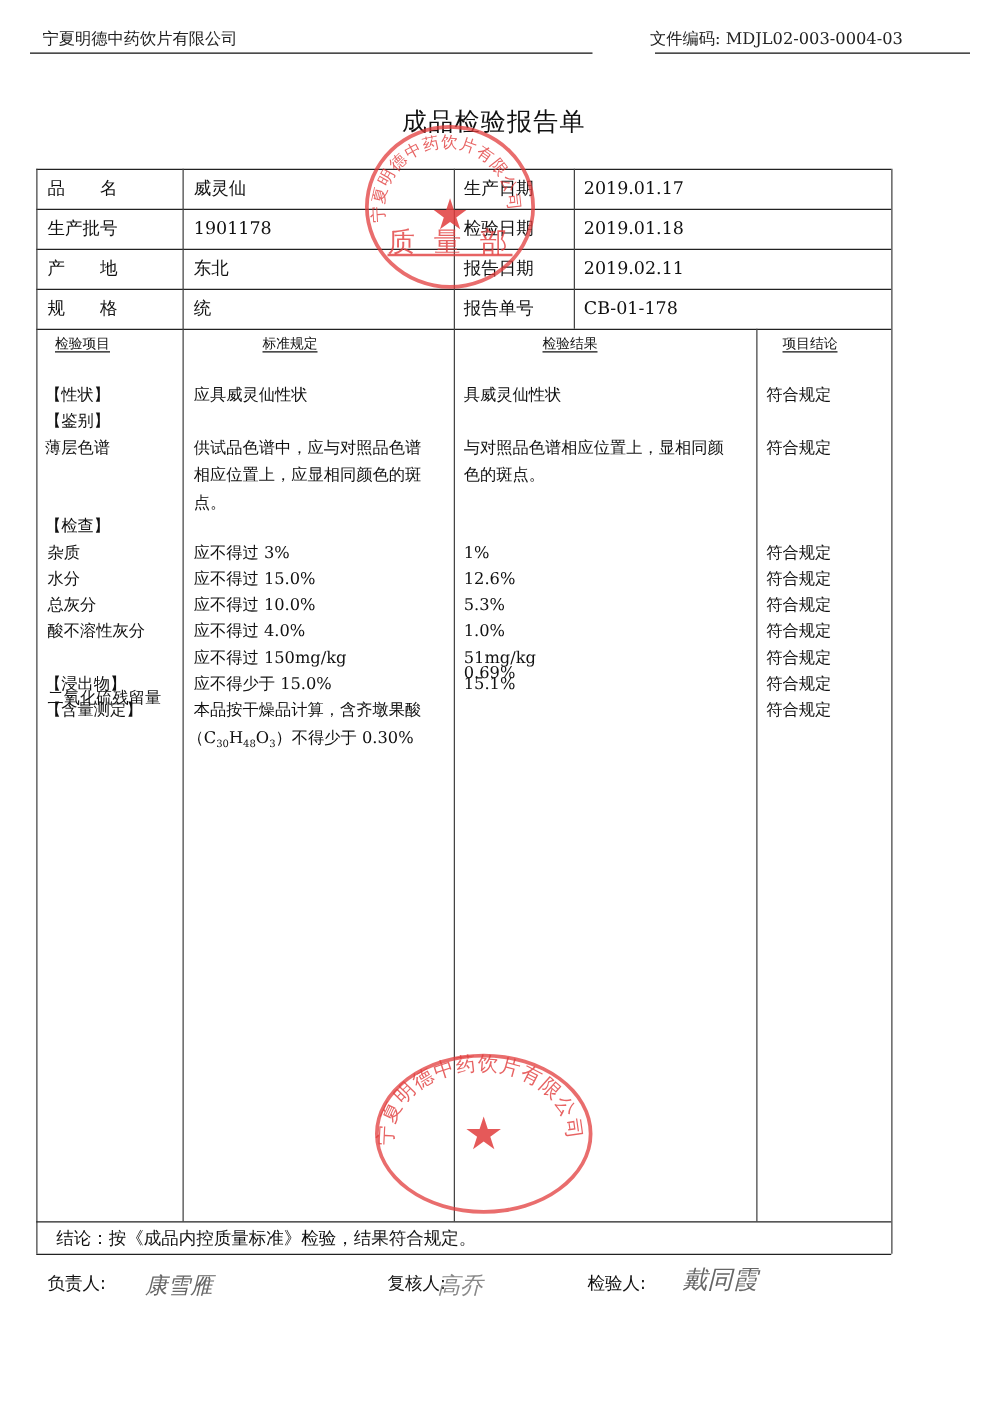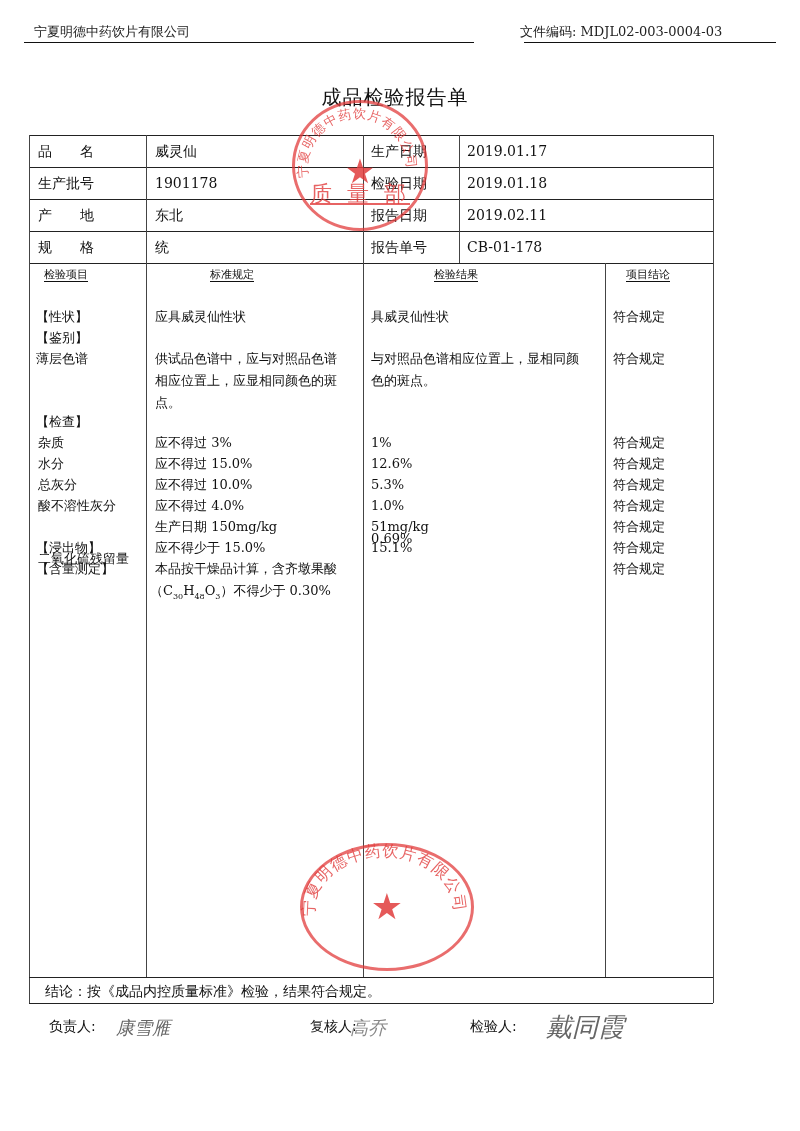--- a/index.html
+++ b/index.html
@@ -105,47 +105,47 @@
   <div class="cell txt" style="left:155px; top:474px;">应不得过 10.0%</div>
   <div class="cell txt" style="left:371px; top:474px;">5.3%</div>
   <div class="cell txt" style="left:613px; top:474px;">符合规定</div>
 
   <div class="cell txt" style="left:38px; top:495px;">酸不溶性灰分</div>
   <div class="cell txt" style="left:155px; top:495px;">应不得过 4.0%</div>
   <div class="cell txt" style="left:371px; top:495px;">1.0%</div>
   <div class="cell txt" style="left:613px; top:495px;">符合规定</div>
 
   <div class="cell txt" style="left:38px; top:516px;margin-top:32px;">二氧化硫残留量</div>
-  <div class="cell txt" style="left:155px; top:516px;">生产日期 150mg/kg</div>
+  <div class="cell txt" style="left:155px; top:516px;">应不得过 150mg/kg</div>
   <div class="cell txt" style="left:371px; top:516px;">51mg/kg</div>
   <div class="cell txt" style="left:613px; top:516px;">符合规定</div>
 
   <div class="cell txt" style="left:36px; top:537px;">【浸出物】</div>
   <div class="cell txt" style="left:155px; top:537px;">应不得少于 15.0%</div>
   <div class="cell txt" style="left:371px; top:537px;">15.1%</div>
   <div class="cell txt" style="left:613px; top:537px;">符合规定</div>
 
   <div class="cell txt" style="left:36px; top:558px;">【含量测定】</div>
   <div class="cell txt" style="left:155px; top:558px;">本品按干燥品计算，含齐墩果酸</div>
   <div class="cell txt" style="left:150px; top:580px;"><span>（C</span><sub>30</sub><span>H</span><sub>48</sub><span>O</span><sub>3</sub><span>）不得少于 0.30%</span></div>
   <div class="cell txt" style="left:371px; top:528px;">0.69%</div>
   <div class="cell txt" style="left:613px; top:558px;">符合规定</div>
 
   <div class="hline" style="left:29px; width:684px; top:977px;"></div>
   <div class="hline" style="left:29px; width:684px; top:1003px;"></div>
   <div class="cell" style="left:45px; top:981px; font-size:14px; font-family:'DejaVu Sans','Liberation Sans',sans-serif;">结论：按《成品内控质量标准》检验，结果符合规定。</div>
 </div>
 
 <div>
-  <div class="abs sig-label" style="left:49px;">负责人:</div>
+  <div class="abs sig-label" style="left:38px;">负责人:</div>
   <div class="abs signature" style="left:116px; top:1016px;">康雪雁</div>
   <div class="abs sig-label" style="left:268px;margin-left:42px;">复核人:</div>
   <div class="abs signature" style="left:350px; top:1016px; color:#888;">高乔</div>
   <div class="abs sig-label" style="left:470px;">检验人:</div>
-  <div class="abs signature" style="left:546px; top:1010px; font-size:26px;">戴同霞</div>
+  <div class="abs signature" style="left:546px; top:1010px; font-size:20px;">戴同霞</div>
 </div>
 
 <div class="stamp" style="left:292px; top:100px; width:130px; height:125px;">
   <svg width="130" height="125" style="position:absolute; left:-3px; top:-3px;">
     <defs>
         <path id="arcTop" d="M 18 85 A 50 50 0 1 1 112 85"></path>
       </defs>
     <text font-size="13" fill="rgba(225,60,60,0.8)" font-family="DejaVu Sans, sans-serif" letter-spacing="1"><textPath href="#arcTop" startOffset="4%">宁夏明德中药饮片有限公司</textPath></text>
   </svg>
   <div class="star" style="top:48px; font-size:34px;">★</div>

